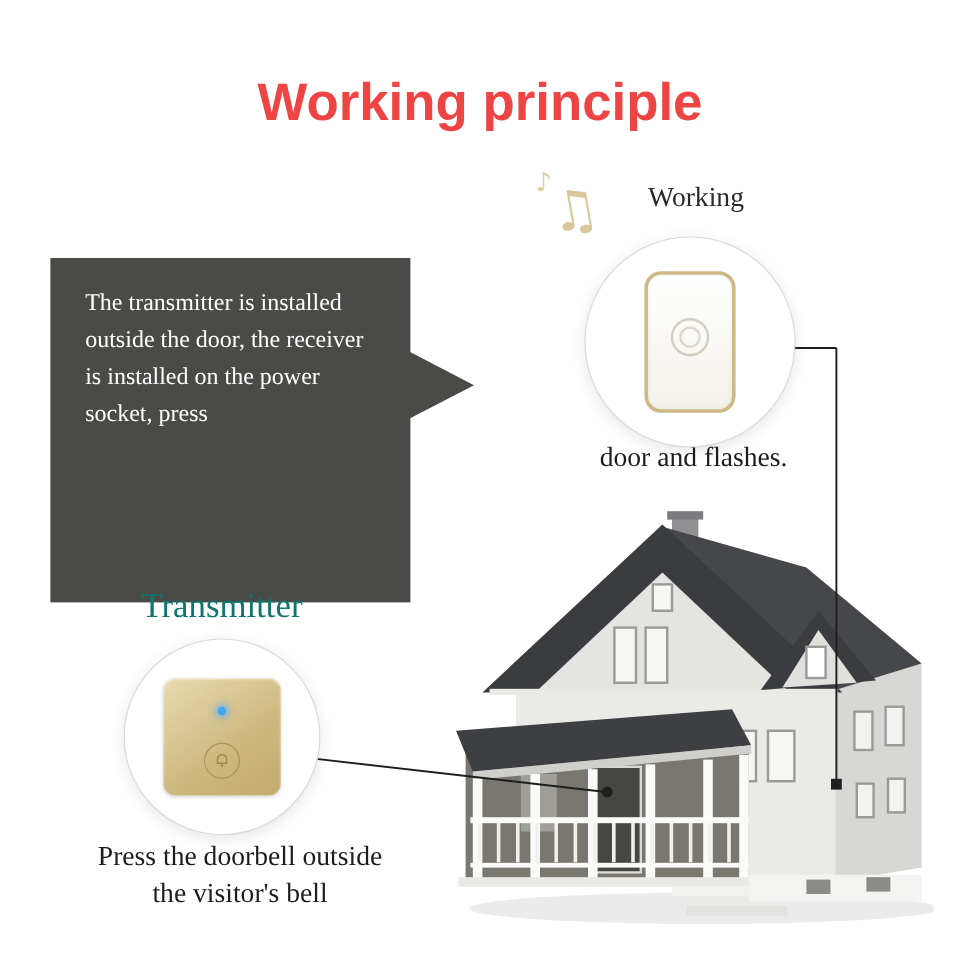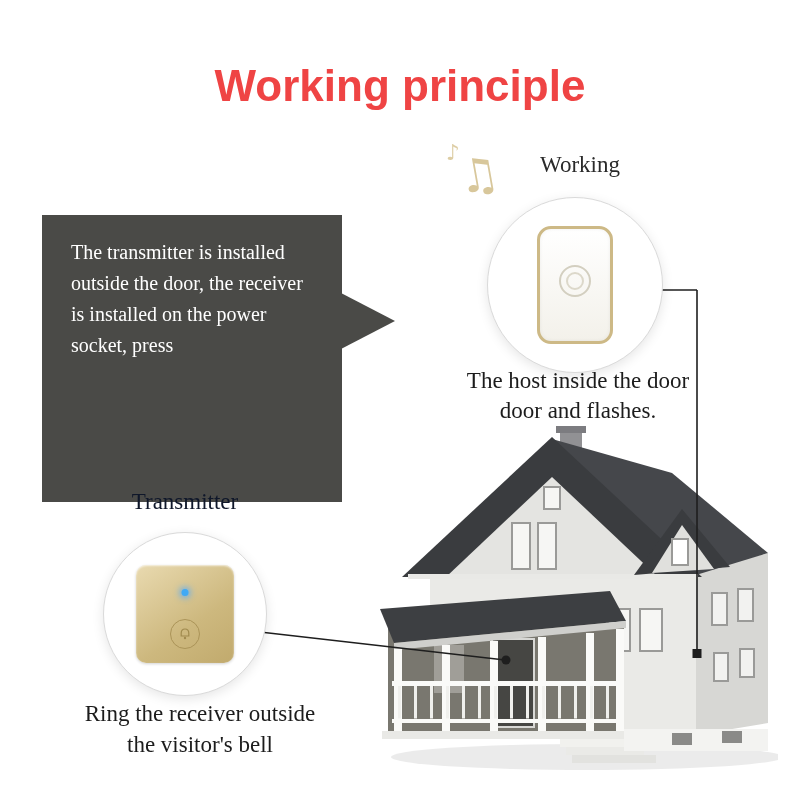--- a/index.html
+++ b/index.html
@@ -37,21 +37,21 @@
     border-left: 54px solid #4a4a47;
   }
 
   
   .receiver-label {
     position: absolute; left: 495px; top: 152px; width: 170px;
     text-align: center; font-size: 23px; color: #2a2a2a;
   }
   .transmitter-label {
     position: absolute; left: 100px; top: 489px; width: 170px;
-    text-align: center; font-size: 23px; color: #0f172a;
+    text-align: center; font-size: 29px; color: #0f766e;
   }
   .receiver-caption {
     position: absolute; left: 432px; top: 366px; width: 292px;
     text-align: center; font-size: 23px; color: #1c1c1c;
     line-height: 1.32; z-index: 4;
   }
   .transmitter-caption {
     position: absolute; left: 50px; top: 698px; width: 300px;
     text-align: center; font-size: 23px; color: #1c1c1c;
     line-height: 1.35;
@@ -140,21 +140,20 @@
   <div class="music-note-small">♪</div>
   <div class="music-note-large">♫</div>
 
   <div class="callout-circle receiver-circle">
     <div class="receiver-device">
       <div class="receiver-ring"></div>
     </div>
   </div>
 
   <div class="receiver-caption">
-    <div>The host inside the door</div>
     <div>door and flashes.</div>
   </div>
 
   <svg class="house-svg" viewBox="0 0 406 356">
 
     <ellipse cx="215" cy="334" rx="196" ry="13" fill="#000000" opacity="0.08"></ellipse>
 
     <g>
       <rect x="188" y="6" width="22" height="44" fill="#919194"></rect>
       <rect x="184" y="3" width="30" height="7" fill="#7c7c80"></rect>
@@ -252,17 +251,17 @@
       <div class="trans-button">
         <svg width="14" height="14" viewBox="0 0 14 14">
           <path d="M7 2 C4.6 2 3.2 3.9 3.2 6.3 L3.2 9 L10.8 9 L10.8 6.3 C10.8 3.9 9.4 2 7 2 Z" fill="none" stroke="#a08a4e" stroke-width="1.2"></path>
           <circle cx="7" cy="11" r="1.2" fill="#a08a4e"></circle>
         </svg>
       </div>
     </div>
   </div>
 
   <div class="transmitter-caption">
-    <div>Ring the receiver outside</div>
+    <div>Press the doorbell outside</div>
     <div>the visitor's bell</div>
   </div>
 
 </div>
 
 </body></html>

